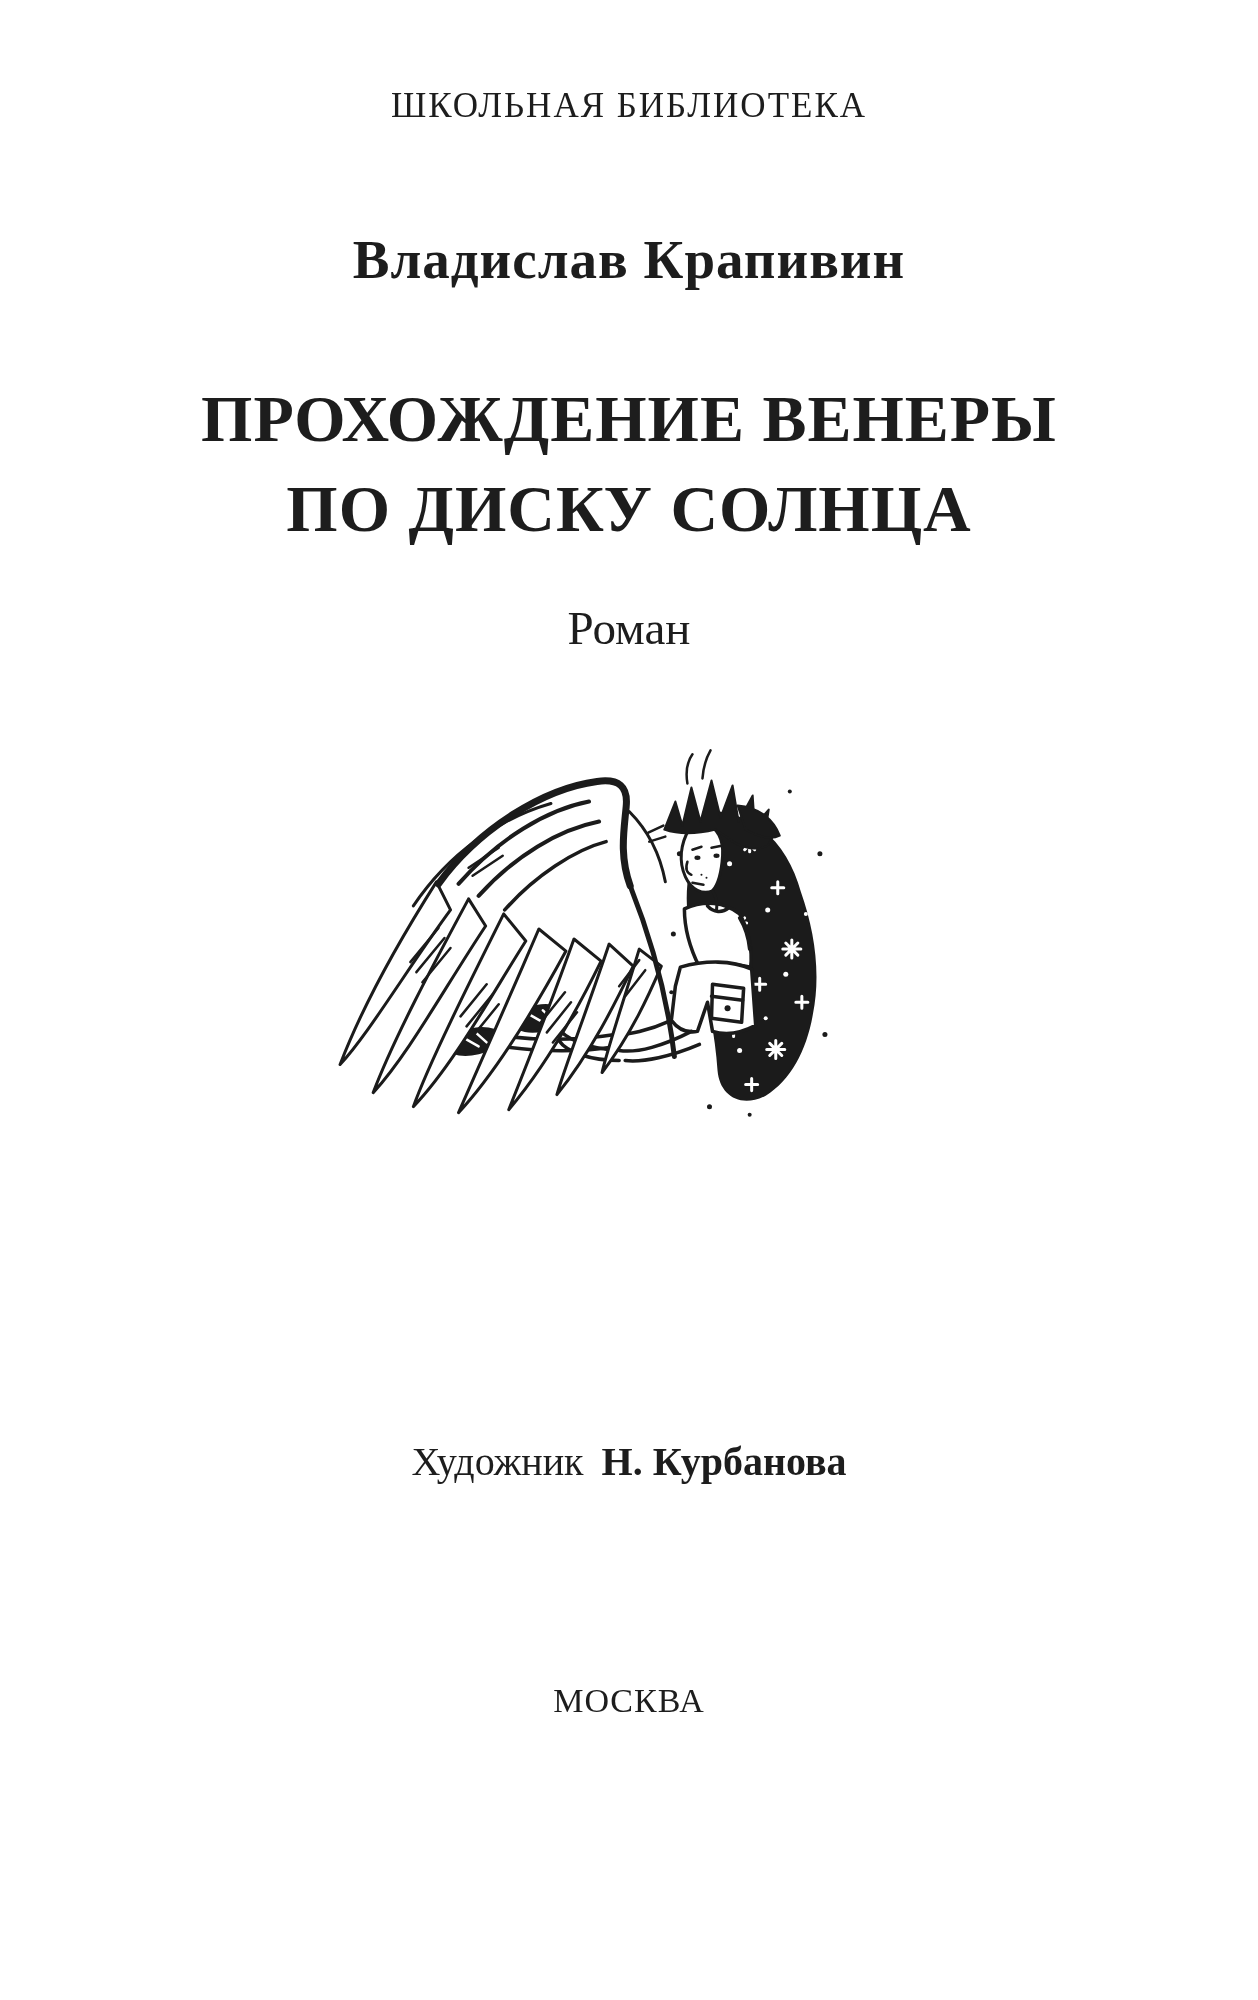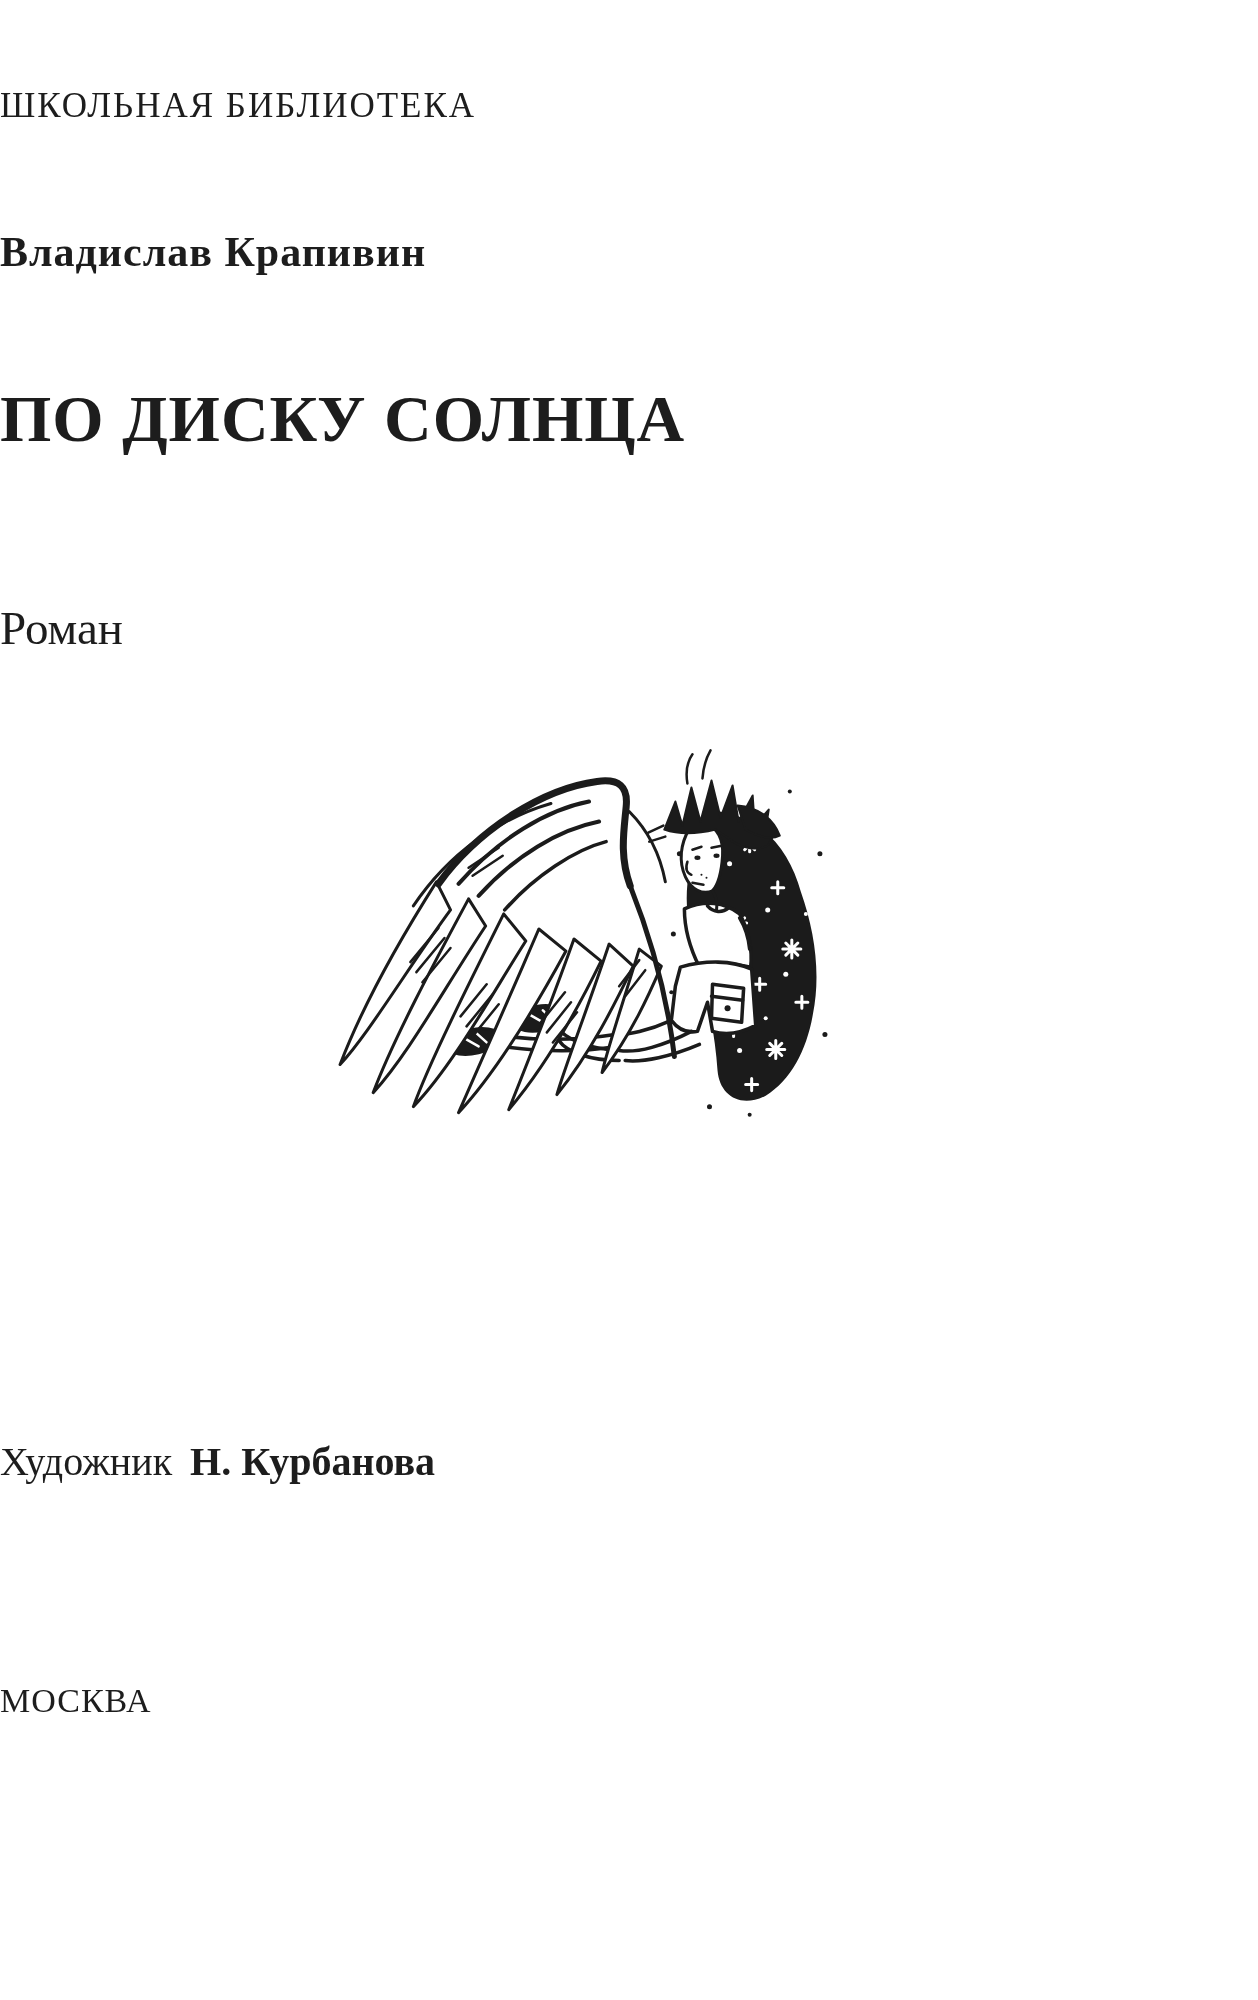--- a/index.html
+++ b/index.html
@@ -13,30 +13,31 @@
     height: 2000px;
     background: #ffffff;
     overflow: hidden;
     font-family: "Liberation Serif", "DejaVu Serif", serif;
     color: #1d1d1d;
   }
   .centered {
     position: absolute;
     left: 0;
     right: 0;
+    text-align: center;
   }
   .series-title {
     top: 86px;
     font-size: 35px;
     letter-spacing: 2px;
     font-weight: 400;
   }
   .author-name {
     top: 228px;
-    font-size: 42px;
+    font-size: 55px;
     font-weight: 700;
     letter-spacing: 1px;
   }
   .book-title {
     top: 374px;
     font-size: 66px;
     font-weight: 700;
     line-height: 1.36;
     letter-spacing: 1px;
   }
@@ -68,20 +69,21 @@
 </head>
 <body>
 
 <div class="page">
 
   <div class="centered series-title">ШКОЛЬНАЯ БИБЛИОТЕКА</div>
 
   <div class="centered author-name">Владислав Крапивин</div>
 
   <div class="centered book-title">
+    <div>ПРОХОЖДЕНИЕ ВЕНЕРЫ</div>
     <div>ПО ДИСКУ СОЛНЦА</div>
   </div>
 
   <div class="centered genre">Роман</div>
 
   <div class="illustration">
     <svg viewBox="0 0 520 390" width="522" height="392" xmlns="http://www.w3.org/2000/svg">
 
       <g fill="#1b1b1b" stroke="none">
         <path d="M 400,78 C 445,85 470,118 481,158 C 495,198 501,240 493,280

